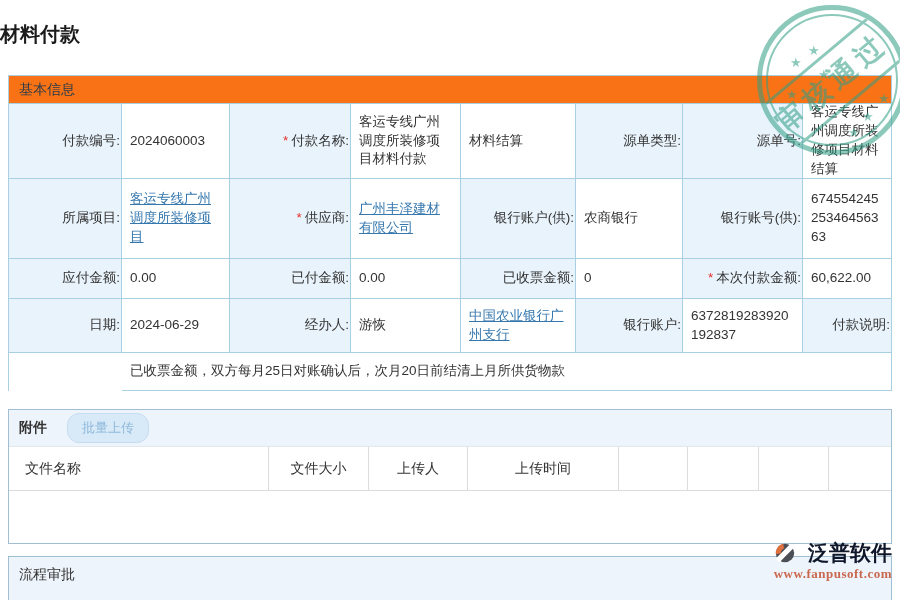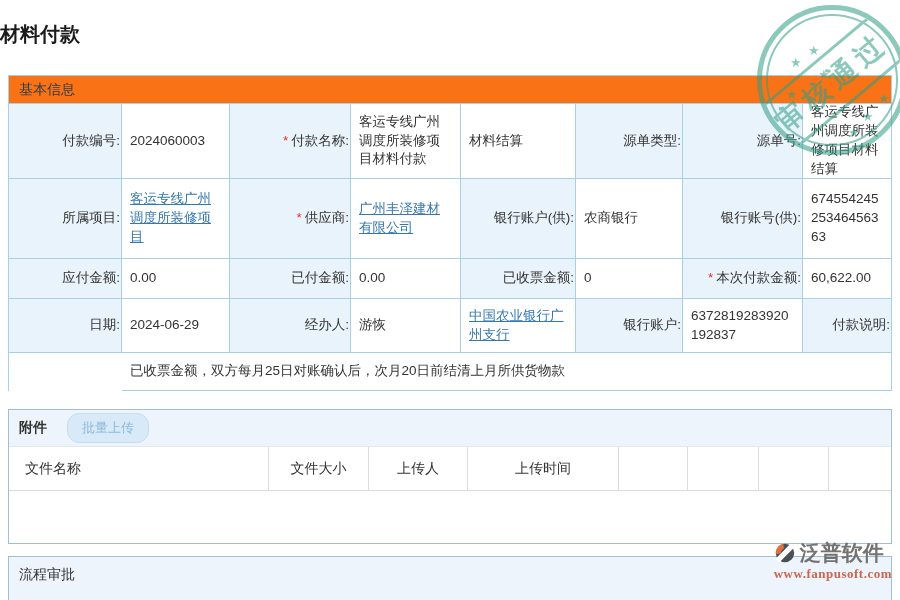--- a/index.html
+++ b/index.html
@@ -53,22 +53,22 @@
     overflow:hidden;pointer-events:none;}
   .stamp-inner{position:absolute;inset:4px;border:2px solid #2f9e85;border-radius:50%;}
   .stamp-band{position:absolute;left:-30px;right:-30px;top:50%;height:50px;margin-top:-25px;
     transform:rotate(-40deg);border-top:3px solid #2f9e85;border-bottom:3px solid #2f9e85;
     display:flex;align-items:center;justify-content:center;
     font-size:28px;font-weight:bold;letter-spacing:6px;color:#2f9e85;}
   .star{position:absolute;color:#2f9e85;font-size:13px;line-height:1;}
 
   
   .watermark{position:absolute;top:541px;right:8px;z-index:6;text-align:right;pointer-events:none;}
-  .wm-brand{display:flex;align-items:center;justify-content:flex-start;gap:4px;
-    font-size:21px;font-weight:bold;color:#737373;line-height:24px;}
+  .wm-brand{display:flex;align-items:center;justify-content:space-between;gap:4px;
+    font-size:21px;font-weight:bold;color:#0f172a;line-height:24px;}
   .wm-url{font-size:13px;font-weight:bold;color:#c9684e;letter-spacing:.5px;
     font-family:"Liberation Serif",serif;margin-top:1px;}
 </style>
 </head>
 <body>
 
 <div class="page-title">材料付款</div>
 
 <div class="sec-box">
   <div class="sec-head">基本信息</div>

